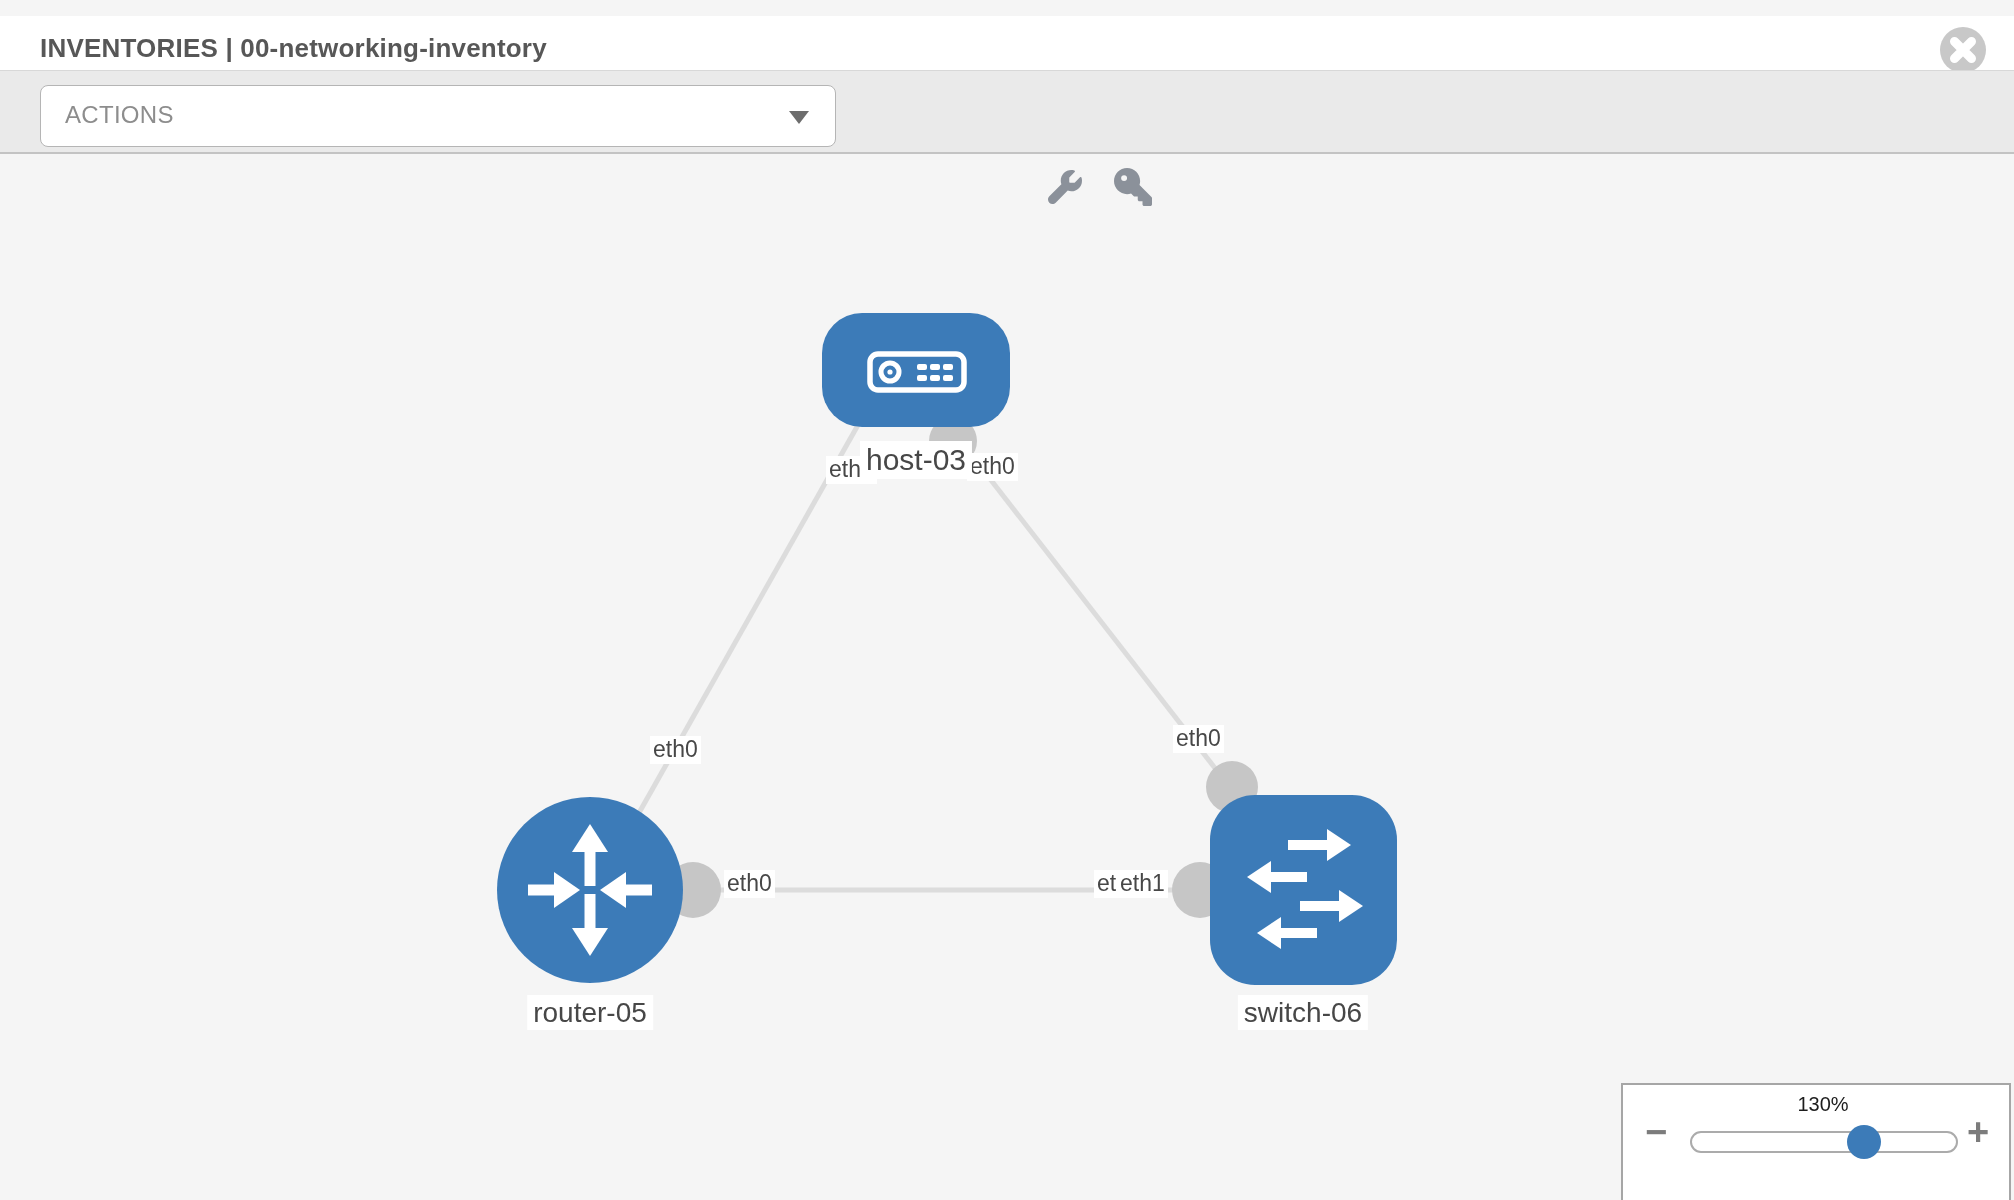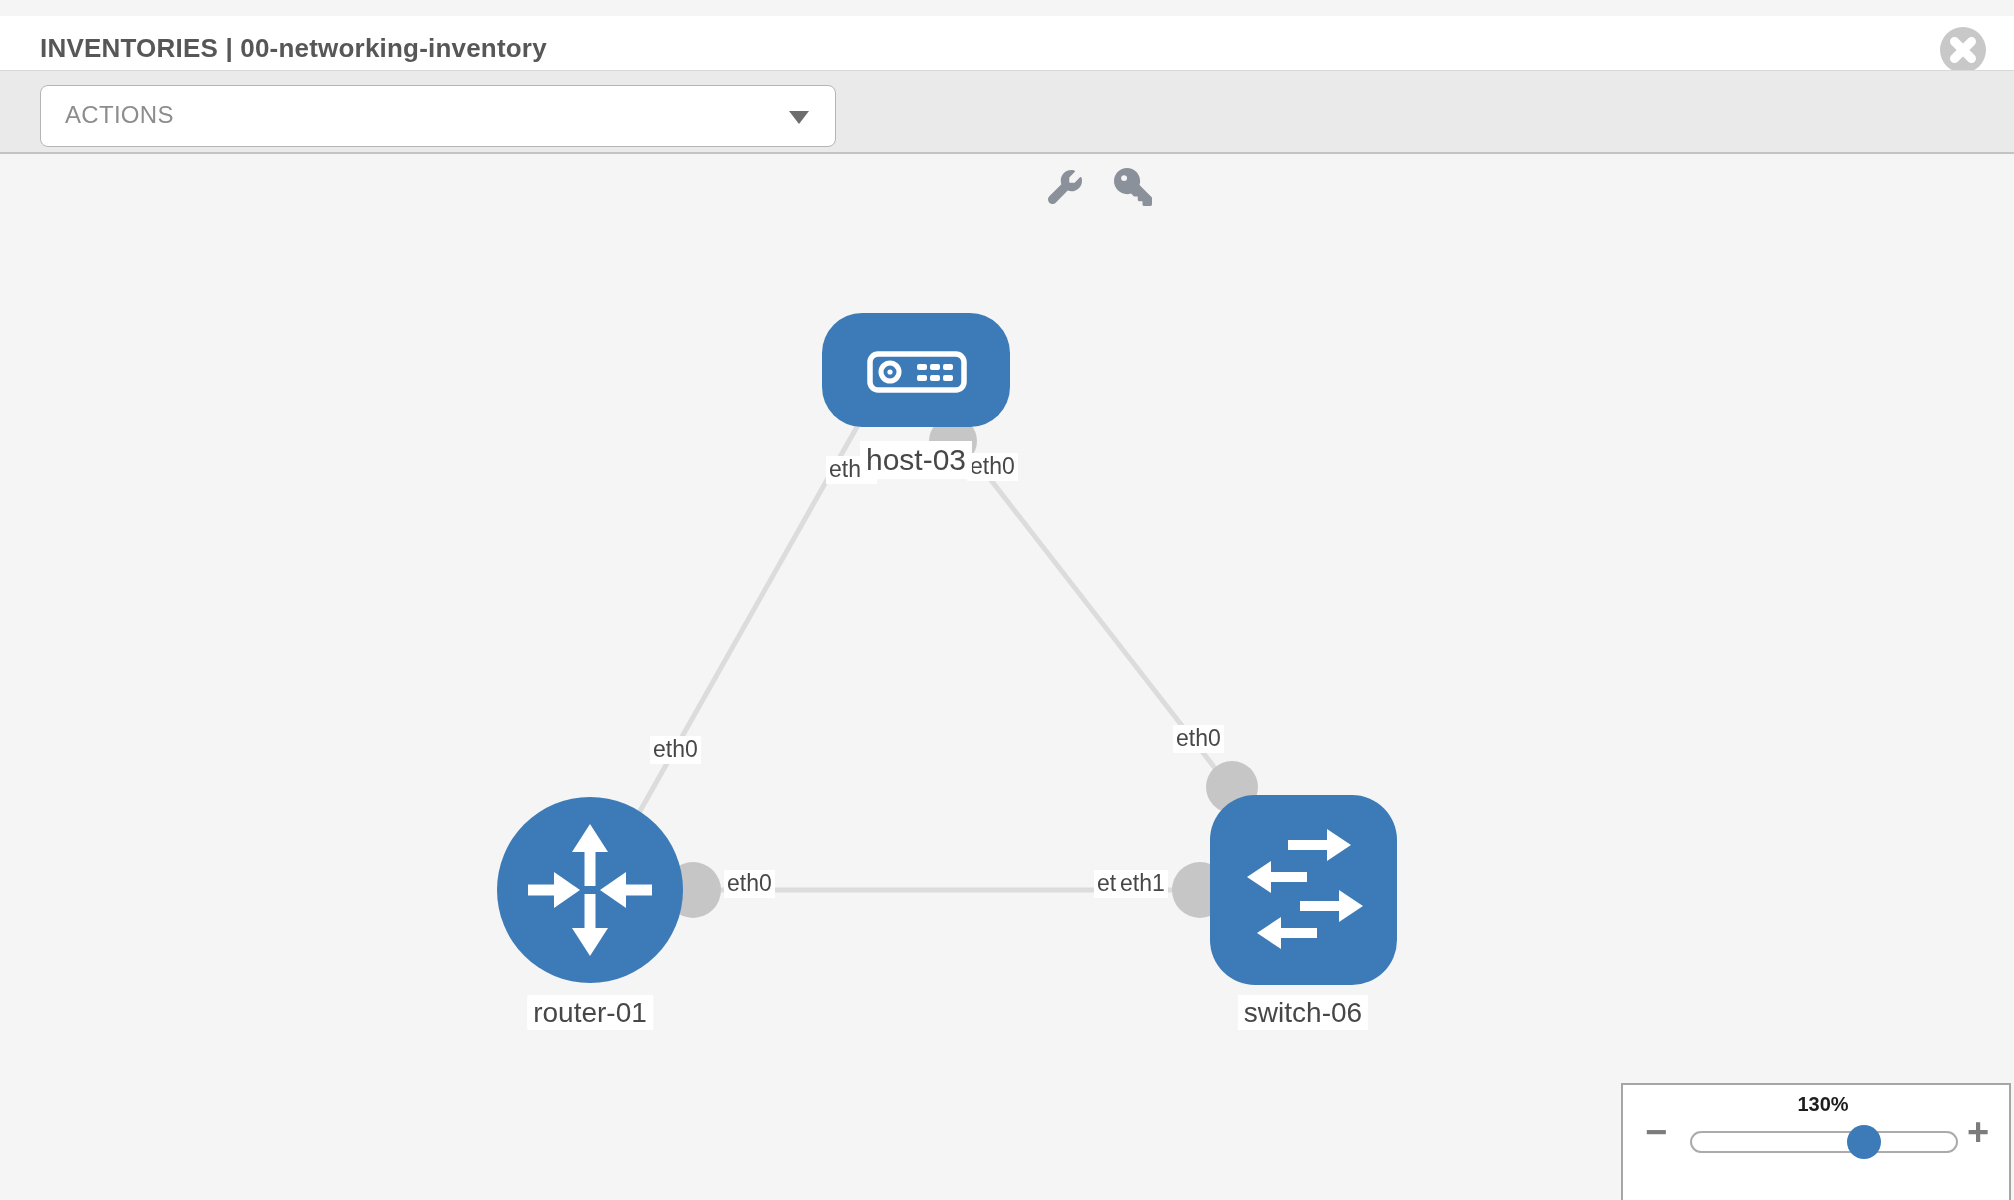--- a/index.html
+++ b/index.html
@@ -48,21 +48,21 @@
     line-height:1.12;white-space:nowrap;z-index:3;
   }
   .iface-label{font-size:23px;padding:1px 3px;}
   .node-label{font-size:28px;padding:2px 6px;transform:translateX(-50%);}
   
   .zoom-panel{
     position:absolute;left:1621px;top:1083px;width:390px;height:150px;
     background:#ffffff;border:2px solid #a6a6a6;box-sizing:border-box;z-index:6;
   }
   .zoom-level{position:absolute;left:65px;top:8px;width:270px;text-align:center;
-    font-size:20px;color:#1d1d1d;font-weight:bold;}
+    font-size:20px;color:#1d1d1d;}
   .zoom-btn{
     position:absolute;top:28px;font-size:38px;font-weight:bold;color:#7c7c7c;
     cursor:pointer;line-height:1;user-select:none;
   }
   .zoom-out{left:22px;}
   .zoom-in{left:344px;}
   .slider-track{
     position:absolute;left:67px;top:46px;width:268px;height:22px;border-radius:12px;
     background:#ffffff;border:2px solid #ababab;box-sizing:border-box;cursor:pointer;
   }
@@ -134,21 +134,21 @@
 
     <div class="iface-label" style="left:826px;top:456px;">eth0</div>
     <div class="iface-label" style="left:967px;top:453px;">eth0</div>
     <div class="iface-label" style="left:650px;top:736px;">eth0</div>
     <div class="iface-label" style="left:1173px;top:725px;">eth0</div>
     <div class="iface-label" style="left:724px;top:870px;">eth0</div>
     <div class="iface-label" style="left:1094px;top:870px;z-index:3;">eth1</div>
     <div class="iface-label" style="left:1117px;top:870px;z-index:4;">eth1</div>
 
     <div class="node-label" style="left:916px;top:441px;font-size:30px;">host-03</div>
-    <div class="node-label" style="left:590px;top:995px;">router-01</div>
+    <div class="node-label" style="left:590px;top:995px;">router-05</div>
     <div class="node-label" style="left:1303px;top:995px;">switch-06</div>
 
     <div class="zoom-panel">
       <div class="zoom-level">130%</div>
       <div class="zoom-btn zoom-out">−</div>
       <div class="slider-track">
         <div class="slider-thumb"></div>
       </div>
       <div class="zoom-btn zoom-in">+</div>
     </div>

